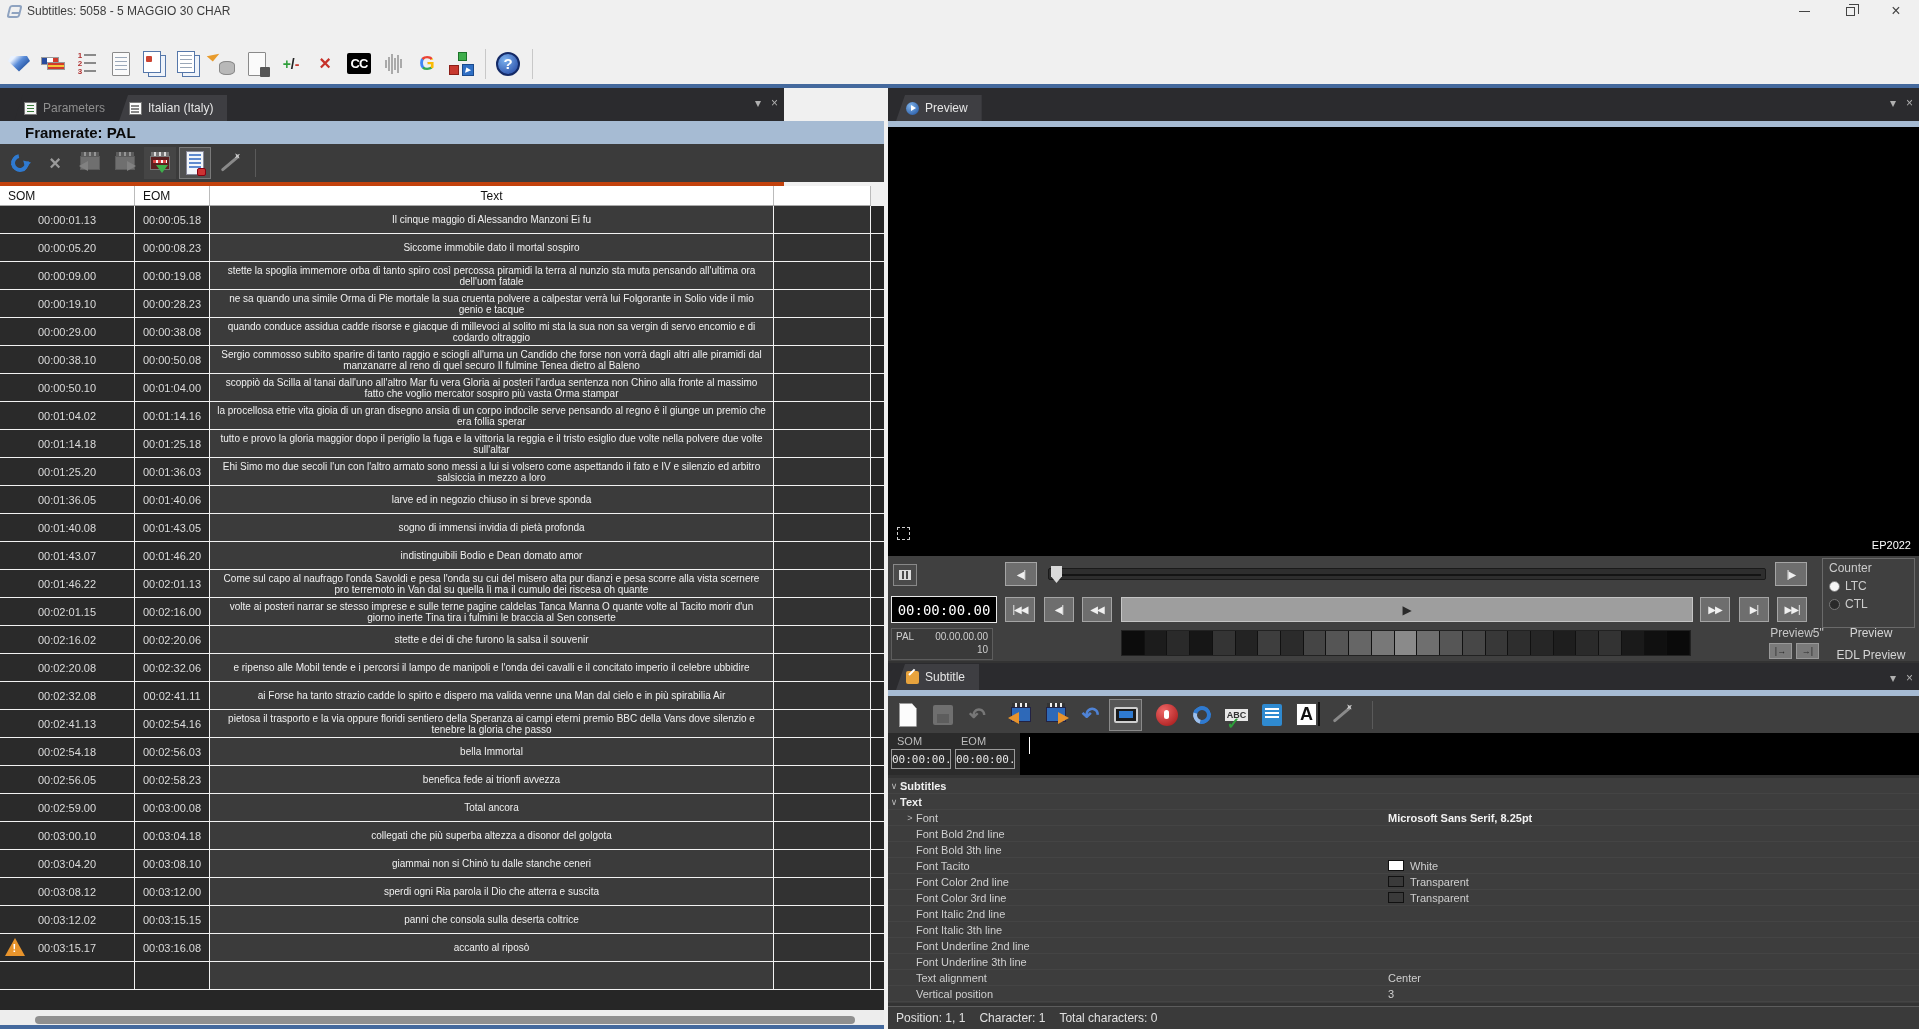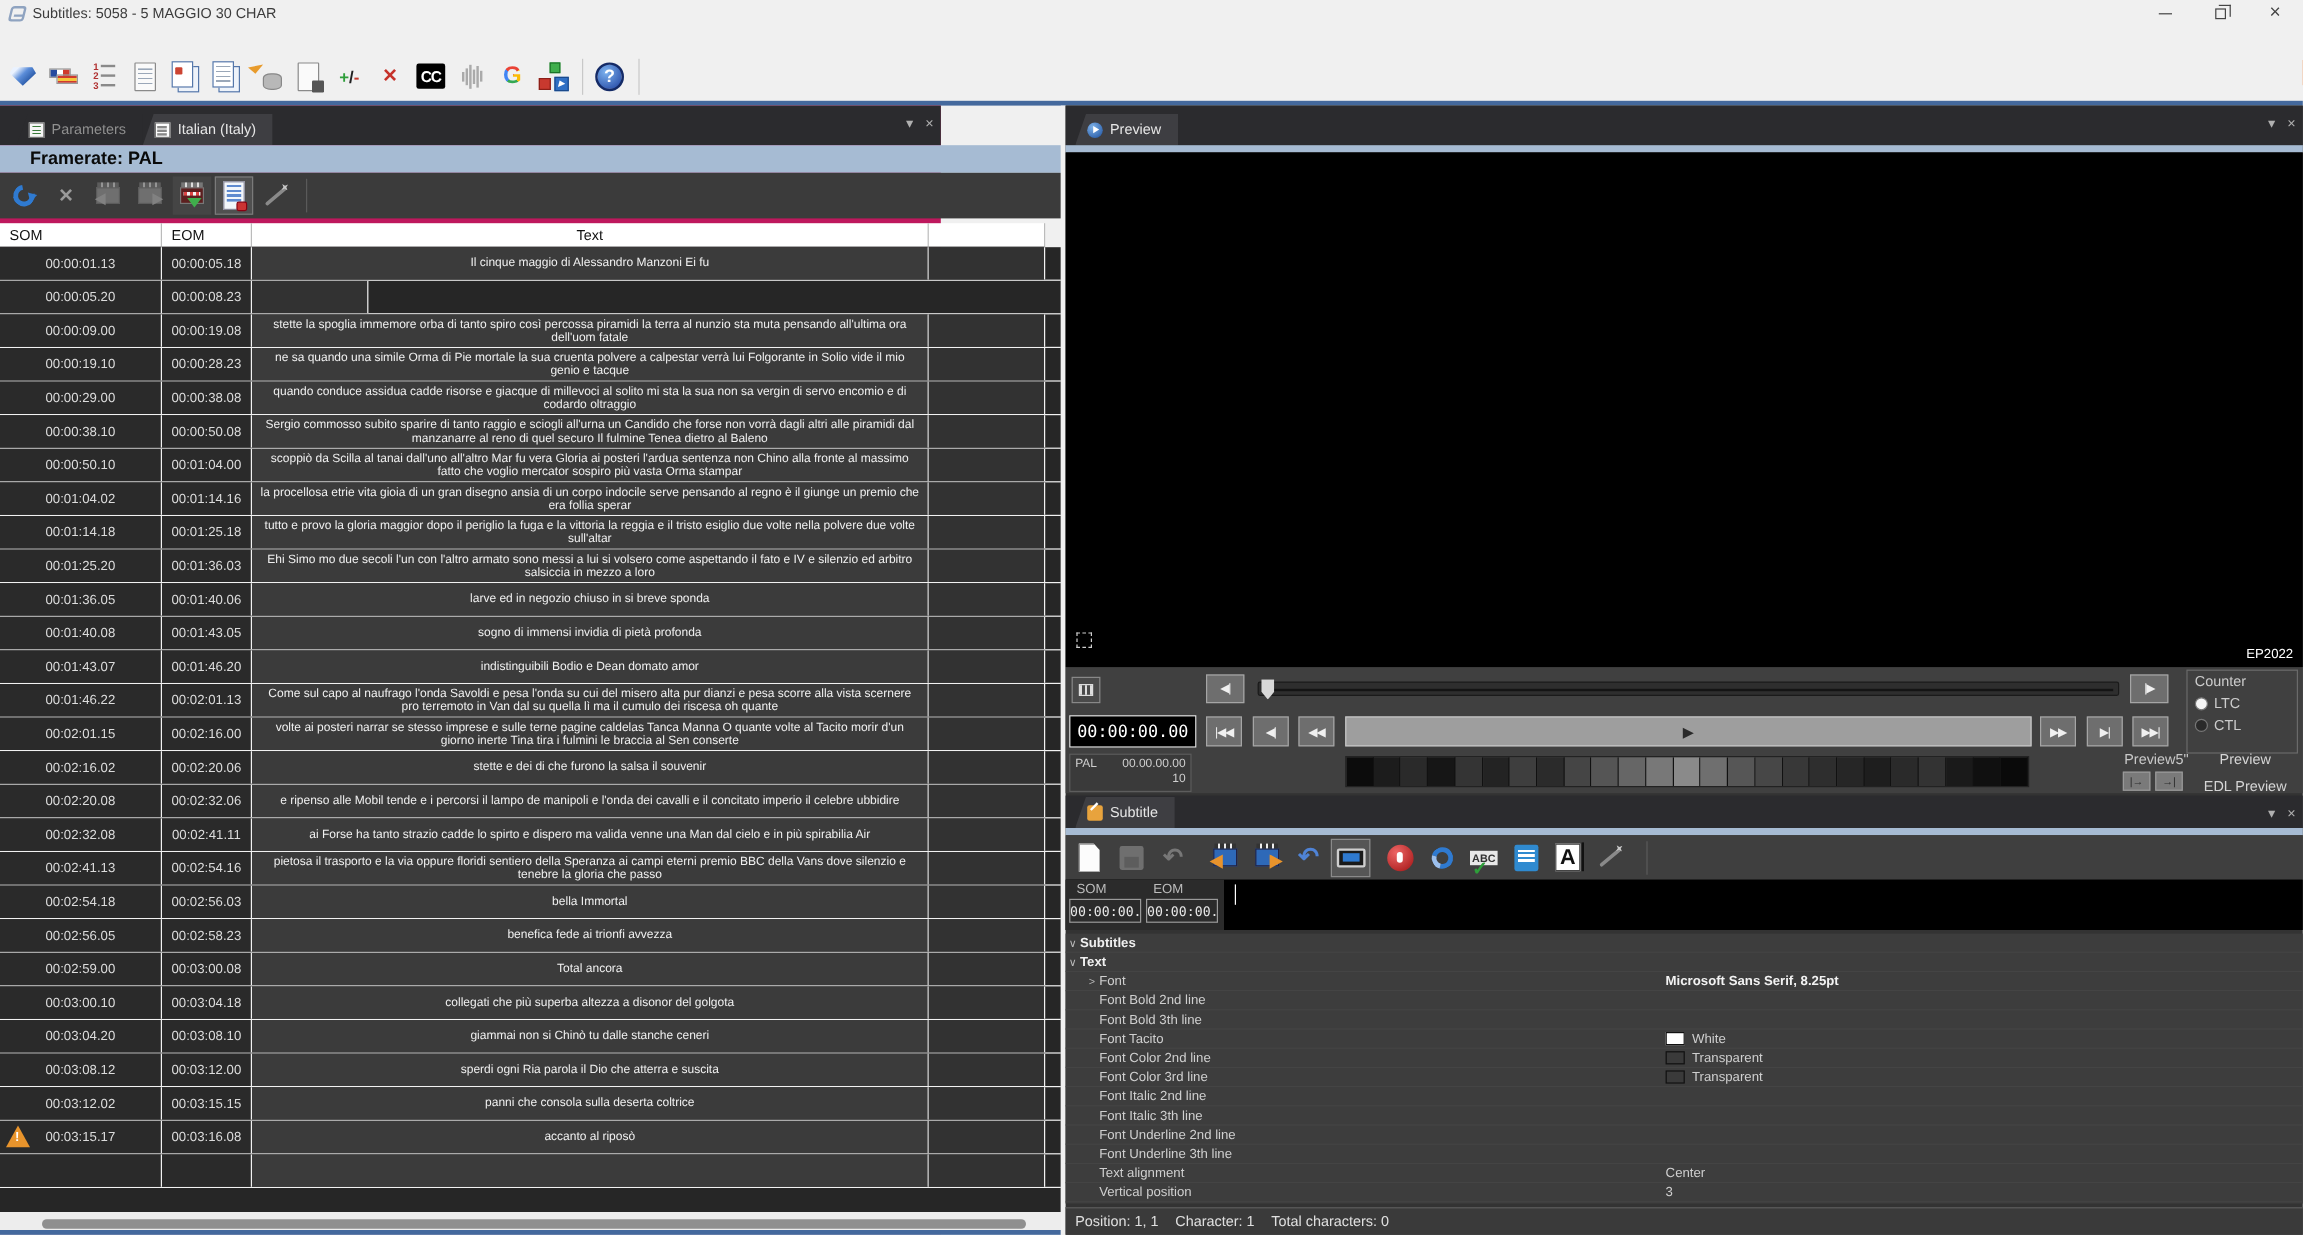--- a/index.html
+++ b/index.html
@@ -58,21 +58,21 @@
     -webkit-background-clip:text; background-clip:text; color:transparent; }
   .nodes { position:relative; width:26px; height:26px; }
   .nodes .n1 { position:absolute; left:10px; top:1px; width:9px; height:9px; background:#3fae4c; border:1px solid #1c7329; }
   .nodes .n2 { position:absolute; left:1px; top:14px; width:10px; height:10px; background:#c8392f; border:1px solid #8c1f18; }
   .nodes .n3 { position:absolute; left:14px; top:13px; width:12px; height:12px; background:#2f6fc4; border:1px solid #1b4a8c;
                display:flex; align-items:center; justify-content:center; color:#fff; font-size:7px; }
   .helpc { width:24px; height:24px; border-radius:50%; background:radial-gradient(circle at 35% 30%,#7db3ef,#1d3f9e); color:#fff;
            font-weight:bold; font-size:15px; display:flex; align-items:center; justify-content:center; border:2px solid #142a66; }
 
   
-  #left-panel  { left:0; top:88px; width:784px; height:941px; background:#be185d; }
+  #left-panel  { left:0; top:88px; width:784px; height:941px; background:#c2410c; }
   #divider { left:884px; top:88px; width:4px; height:941px; background:#f0f0f0; }
   #right-panel { left:888px; top:88px; width:1031px; height:941px; background:#333; }
 
   .tabstrip { height:33px; background:#2b2b2e; display:flex; align-items:flex-end; position:relative; }
   .tab { height:26px; display:flex; align-items:center; padding:0 14px 0 10px; font-size:12px;
          color:#8f8f8f; background:#2b2b2e; clip-path:polygon(9px 0,100% 0,100% 100%,0 100%); }
   .tab.active { background:#3e3e42; color:#e6e6e6; }
   .tab .ticon { width:13px; height:13px; margin-right:6px; position:relative; }
   .ticon.params { background:#f5f5f5; border:1px solid #777; }
   .ticon.params::after { content:""; position:absolute; left:2px; top:2px; right:2px; height:7px;
@@ -378,20 +378,21 @@
         <span class="tc-cell">00:00:01.13</span>
         <span class="tc-cell eom">00:00:05.18</span>
         <span class="txt-cell">Il cinque maggio di Alessandro Manzoni Ei fu</span>
         <span class="extra-cell"></span>
       </div>
 
       <div class="trow">
 
         <span class="tc-cell">00:00:05.20</span>
         <span class="tc-cell eom">00:00:08.23</span>
+        <span class="txt-cell">Siccome immobile dato il mortal sospiro</span>
         <span class="extra-cell"></span>
       </div>
 
       <div class="trow">
 
         <span class="tc-cell">00:00:09.00</span>
         <span class="tc-cell eom">00:00:19.08</span>
         <span class="txt-cell">stette la spoglia immemore orba di tanto spiro così percossa piramidi la terra al nunzio sta muta pensando all'ultima ora dell'uom fatale</span>
         <span class="extra-cell"></span>
       </div>

